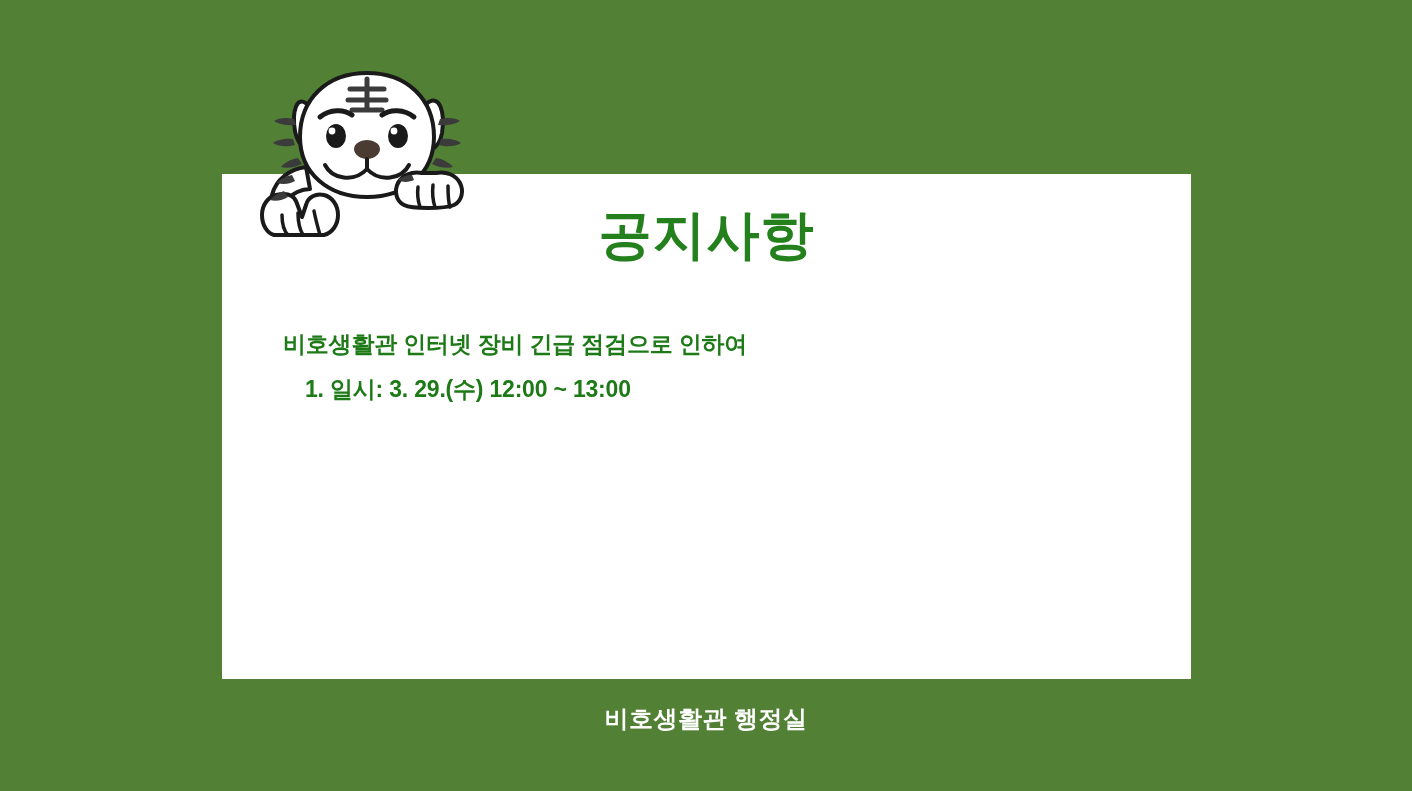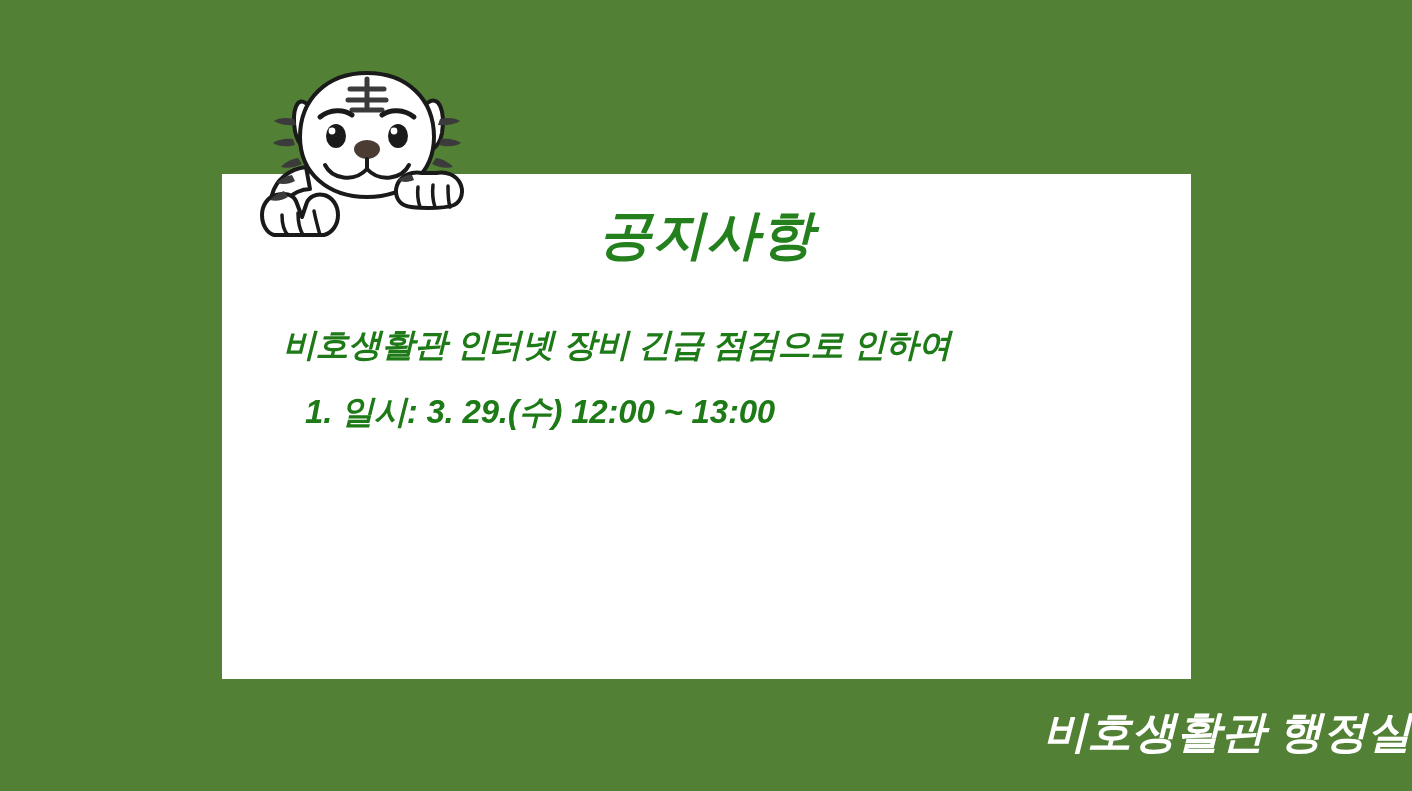--- a/index.html
+++ b/index.html
@@ -13,21 +13,20 @@
     overflow: hidden;
     font-family: "Liberation Sans", "DejaVu Sans", sans-serif;
     background: #528034;
   }
 
   .poster {
     position: relative;
     width: 1412px;
     height: 791px;
     background: #528034;
-    font-style: italic;
   }
 
   
   .notice-card {
     position: absolute;
     left: 222px;
     top: 174px;
     width: 969px;
     height: 505px;
     background: #ffffff;
@@ -47,46 +46,45 @@
     line-height: 1.1;
     white-space: nowrap;
   }
 
   .notice-body {
     position: absolute;
     left: 61px;
     top: 148px;
     width: 900px;
     color: #1d7a17;
-    font-size: 33px;
+    font-size: 23px;
     font-weight: 700;
     line-height: 45px;
     letter-spacing: -0.2px;
     white-space: nowrap;
   }
 
   .body-line {
     display: block;
     white-space: nowrap;
   }
 
   .body-line.indent {
     padding-left: 22px;
-    margin-top: 22px;
   }
 
   
   .poster-footer {
     position: absolute;
     left: 0;
     top: 703px;
     width: 100%;
-    text-align: right;
+    text-align: center;
     color: #ffffff;
-    font-size: 44px;
+    font-size: 24px;
     font-weight: 700;
     letter-spacing: 0.5px;
     white-space: nowrap;
   }
 
   
   .mascot {
     position: absolute;
     left: 262px;
     top: 55px;

